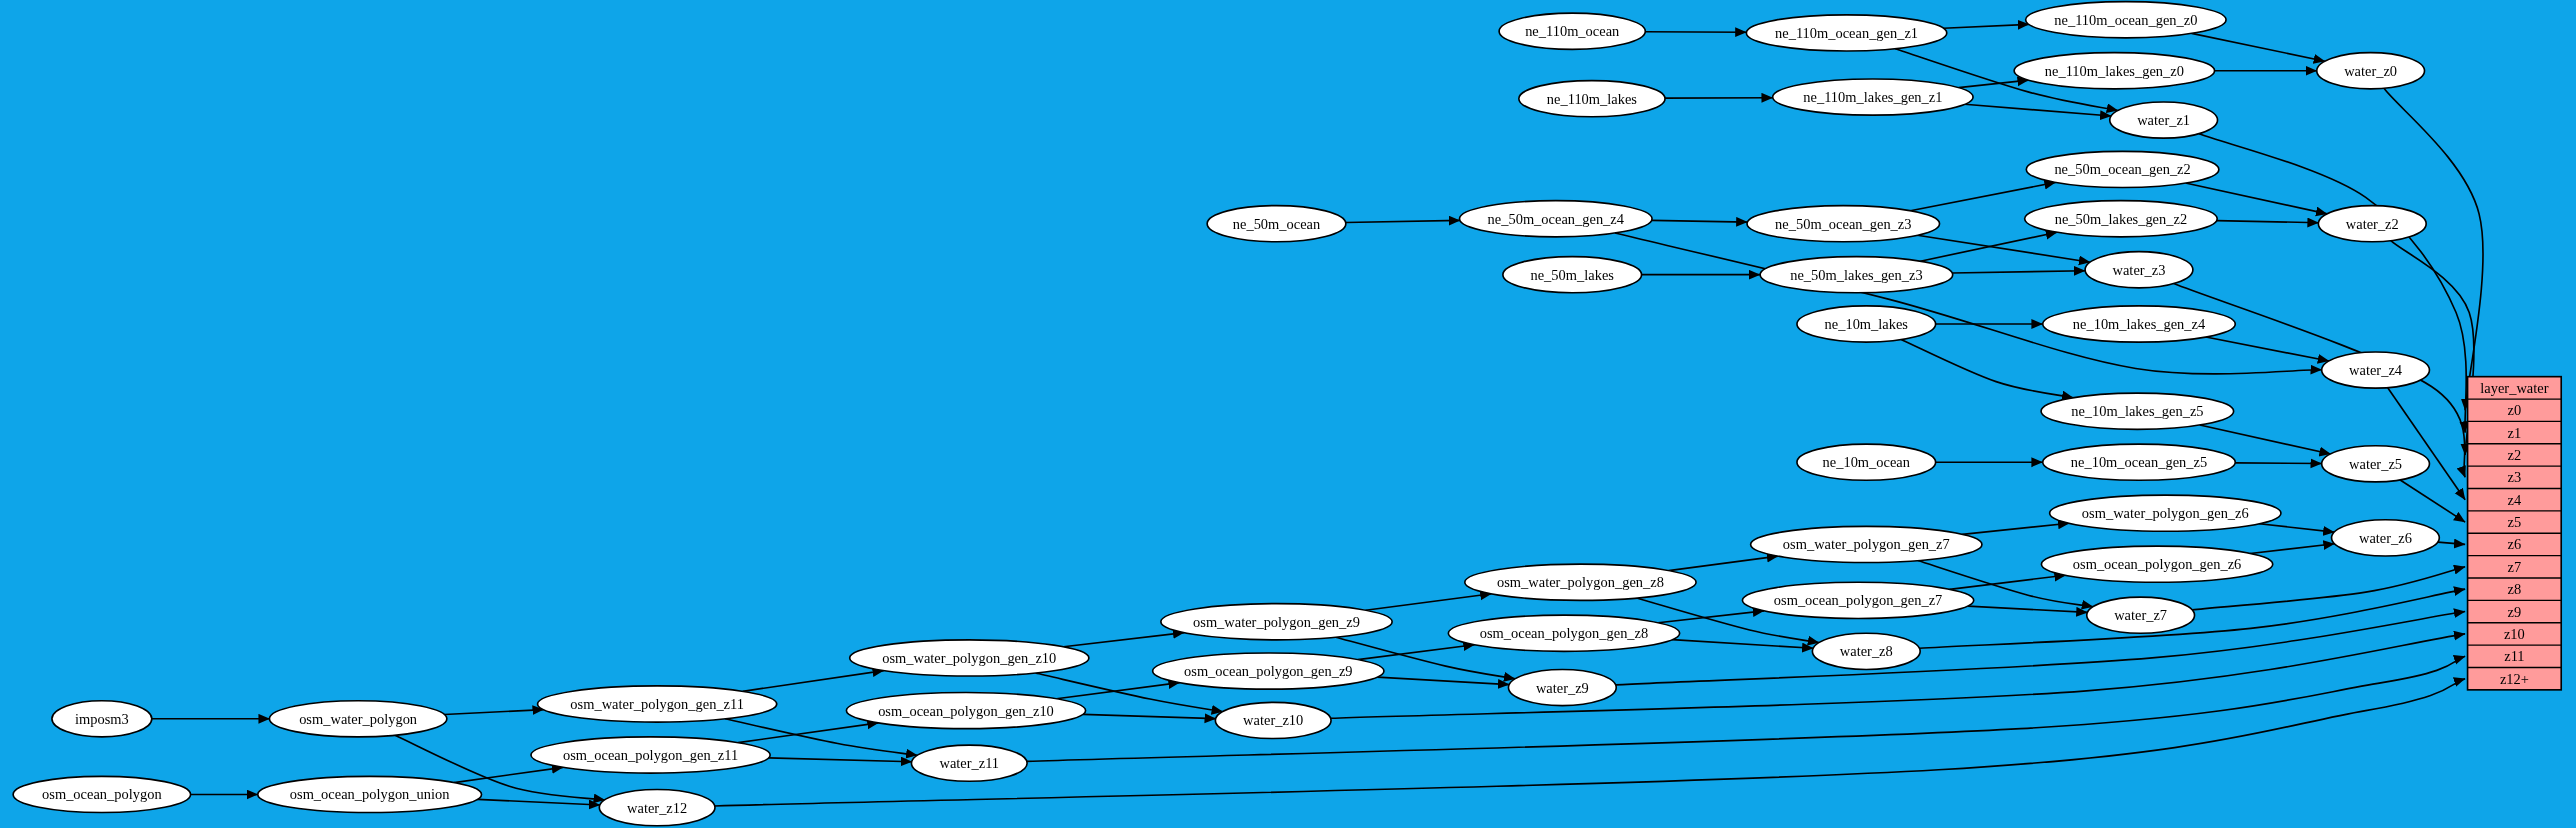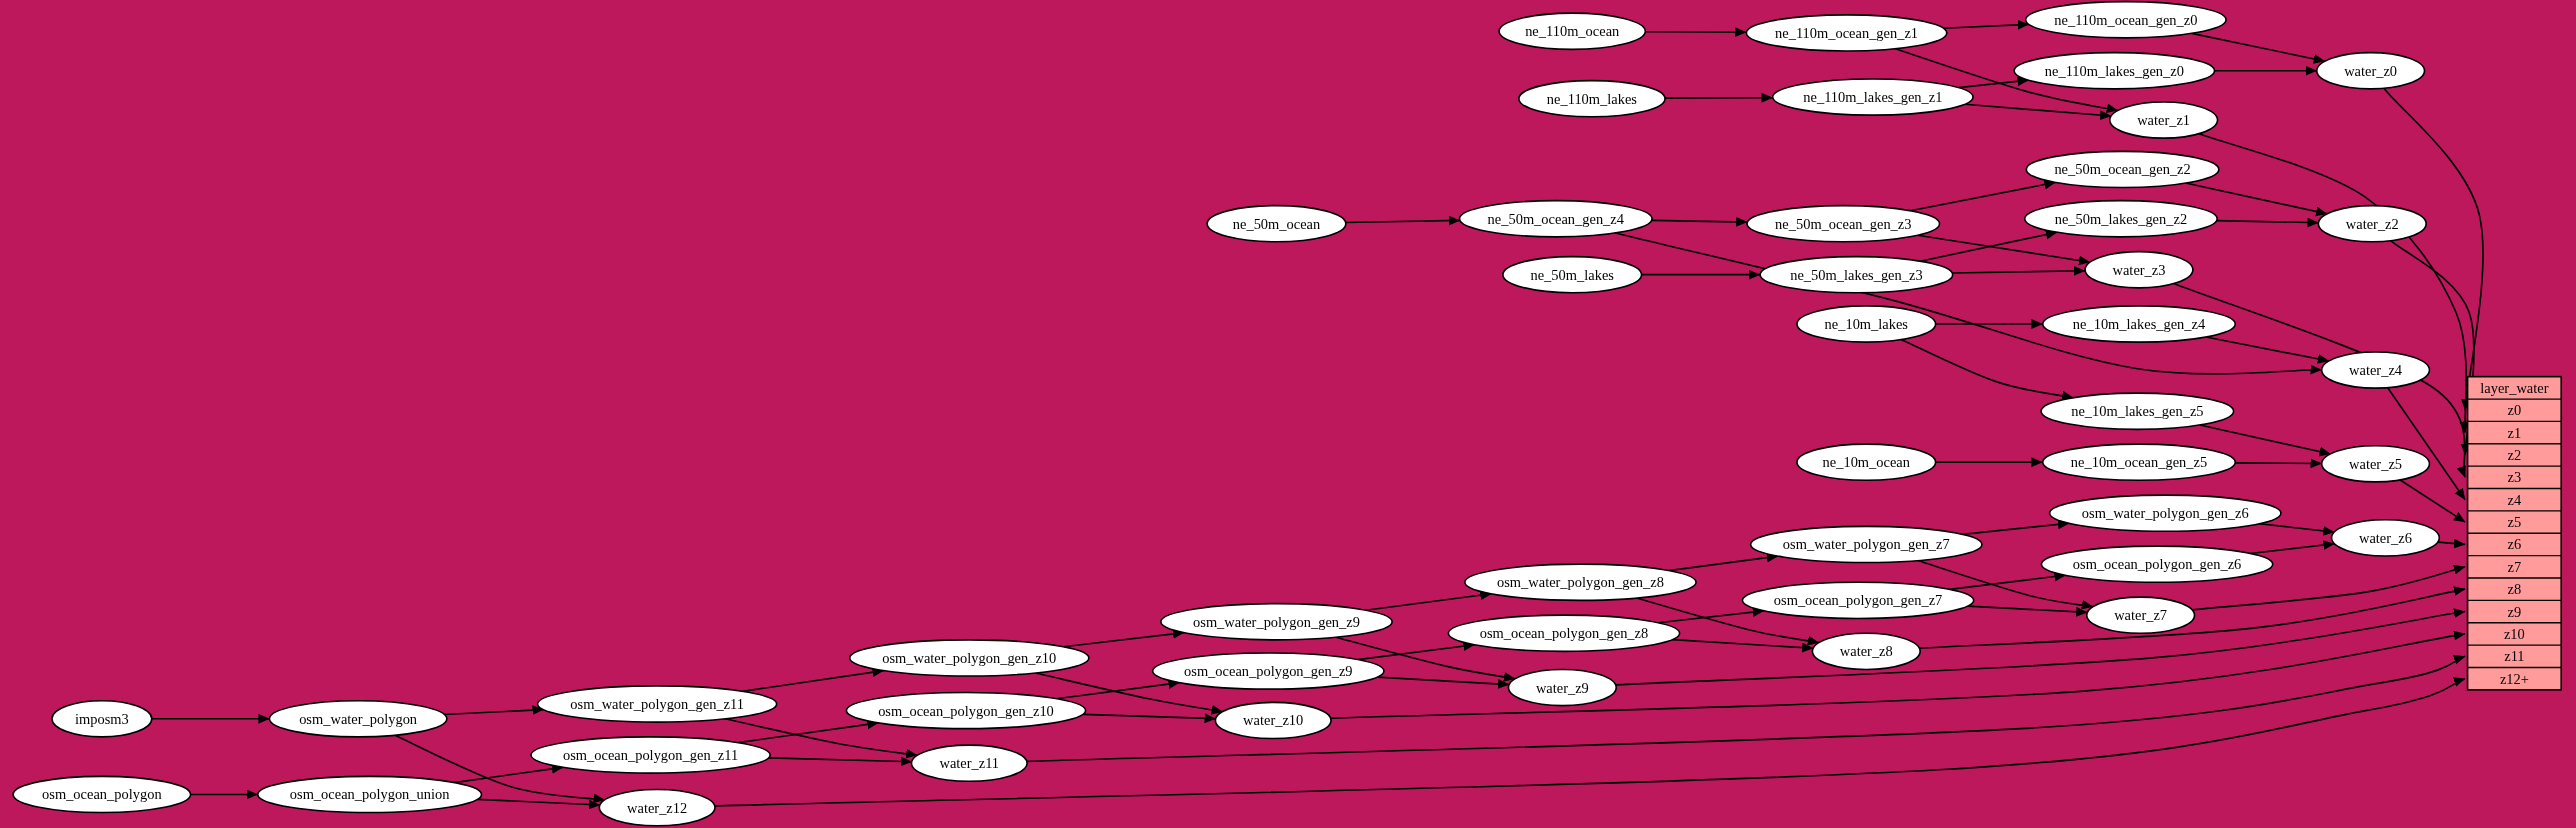--- a/index.html
+++ b/index.html
@@ -3,21 +3,21 @@
 <meta charset="utf-8">
 <style>
   html, body {
     margin: 0;
     padding: 0;
     background: #ffffff;
   }
   .canvas {
     width: 2576px;
     height: 829px;
-    background: #be185d;
+    background: #0ea5e9;
     overflow: hidden;
     text-decoration: underline;
   }
   svg { display: block; }
   text {
     font-family: "Liberation Serif", "DejaVu Serif", serif;
     fill: #000000;
   }
 </style>
 </head>

